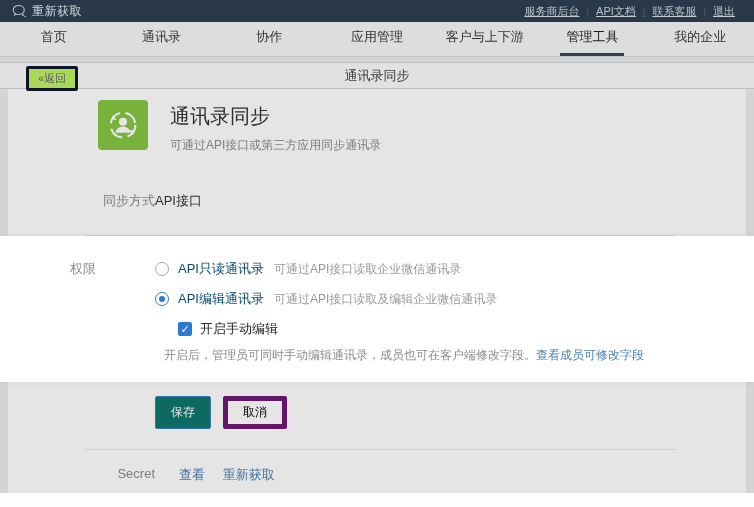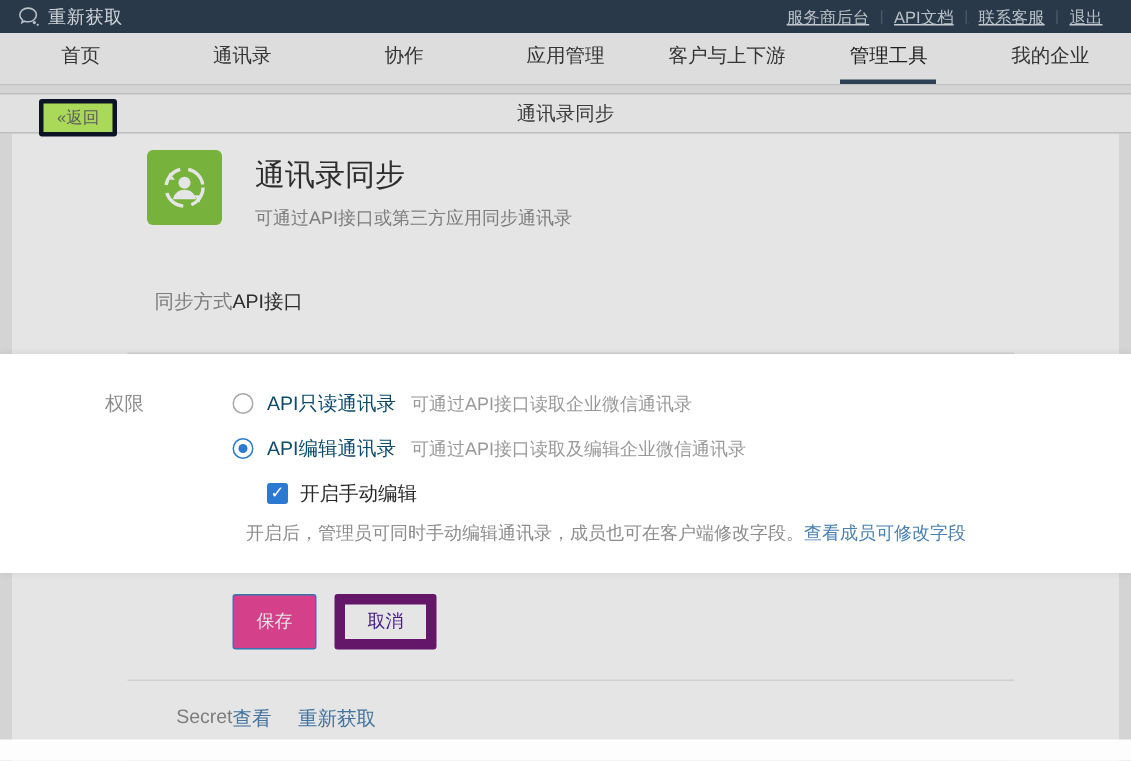--- a/index.html
+++ b/index.html
@@ -99,24 +99,24 @@
     color:#fff; font-size:11px; line-height:14px; text-align:center;
     margin-right:8px; flex:none;
   }
   .manual-label { color:#262626; }
   .manual-desc { margin:9px 0 0 9px; font-size:12px; color:#8c8c8c; }
   .manual-desc a { color:#4a80b2; text-decoration:none; cursor:pointer; }
 
   
   .btn-row { padding:14px 0 20px 147px; display:flex; gap:12px; }
   .btn { font-size:12px; padding:4px 15px; border-radius:2px; cursor:pointer; line-height:15px; }
-  .btn-primary { background:#ec4899; border:1px solid #3e82c4; color:#fff; }
-  .btn-default { background:#fff; border:7px solid #701a75; color:#4c1d95; }
-
-  .row-secret { padding:16px 0 18px 62px; }
+  .btn-primary { background:#0f766e; border:1px solid #3e82c4; color:#fff; }
+  .btn-default { background:#fff; border:5px solid #701a75; color:#000000; }
+
+  .row-secret { padding:16px 0 18px 62px;gap:24px; }
   .link { color:#4a80b2; text-decoration:none; cursor:pointer; }
   .row-secret .link { margin-right:14px;font-family:Liberation Mono, monospace; }
 
   .row-ip { padding:17px 0 14px 62px; }
 
   .footer-strip { position:absolute; left:0; right:0; bottom:0; height:14px; background:#fdfdfd; }
 
   
   .dim-overlay {
     position:absolute; left:0; right:0; top:0; bottom:14px;

